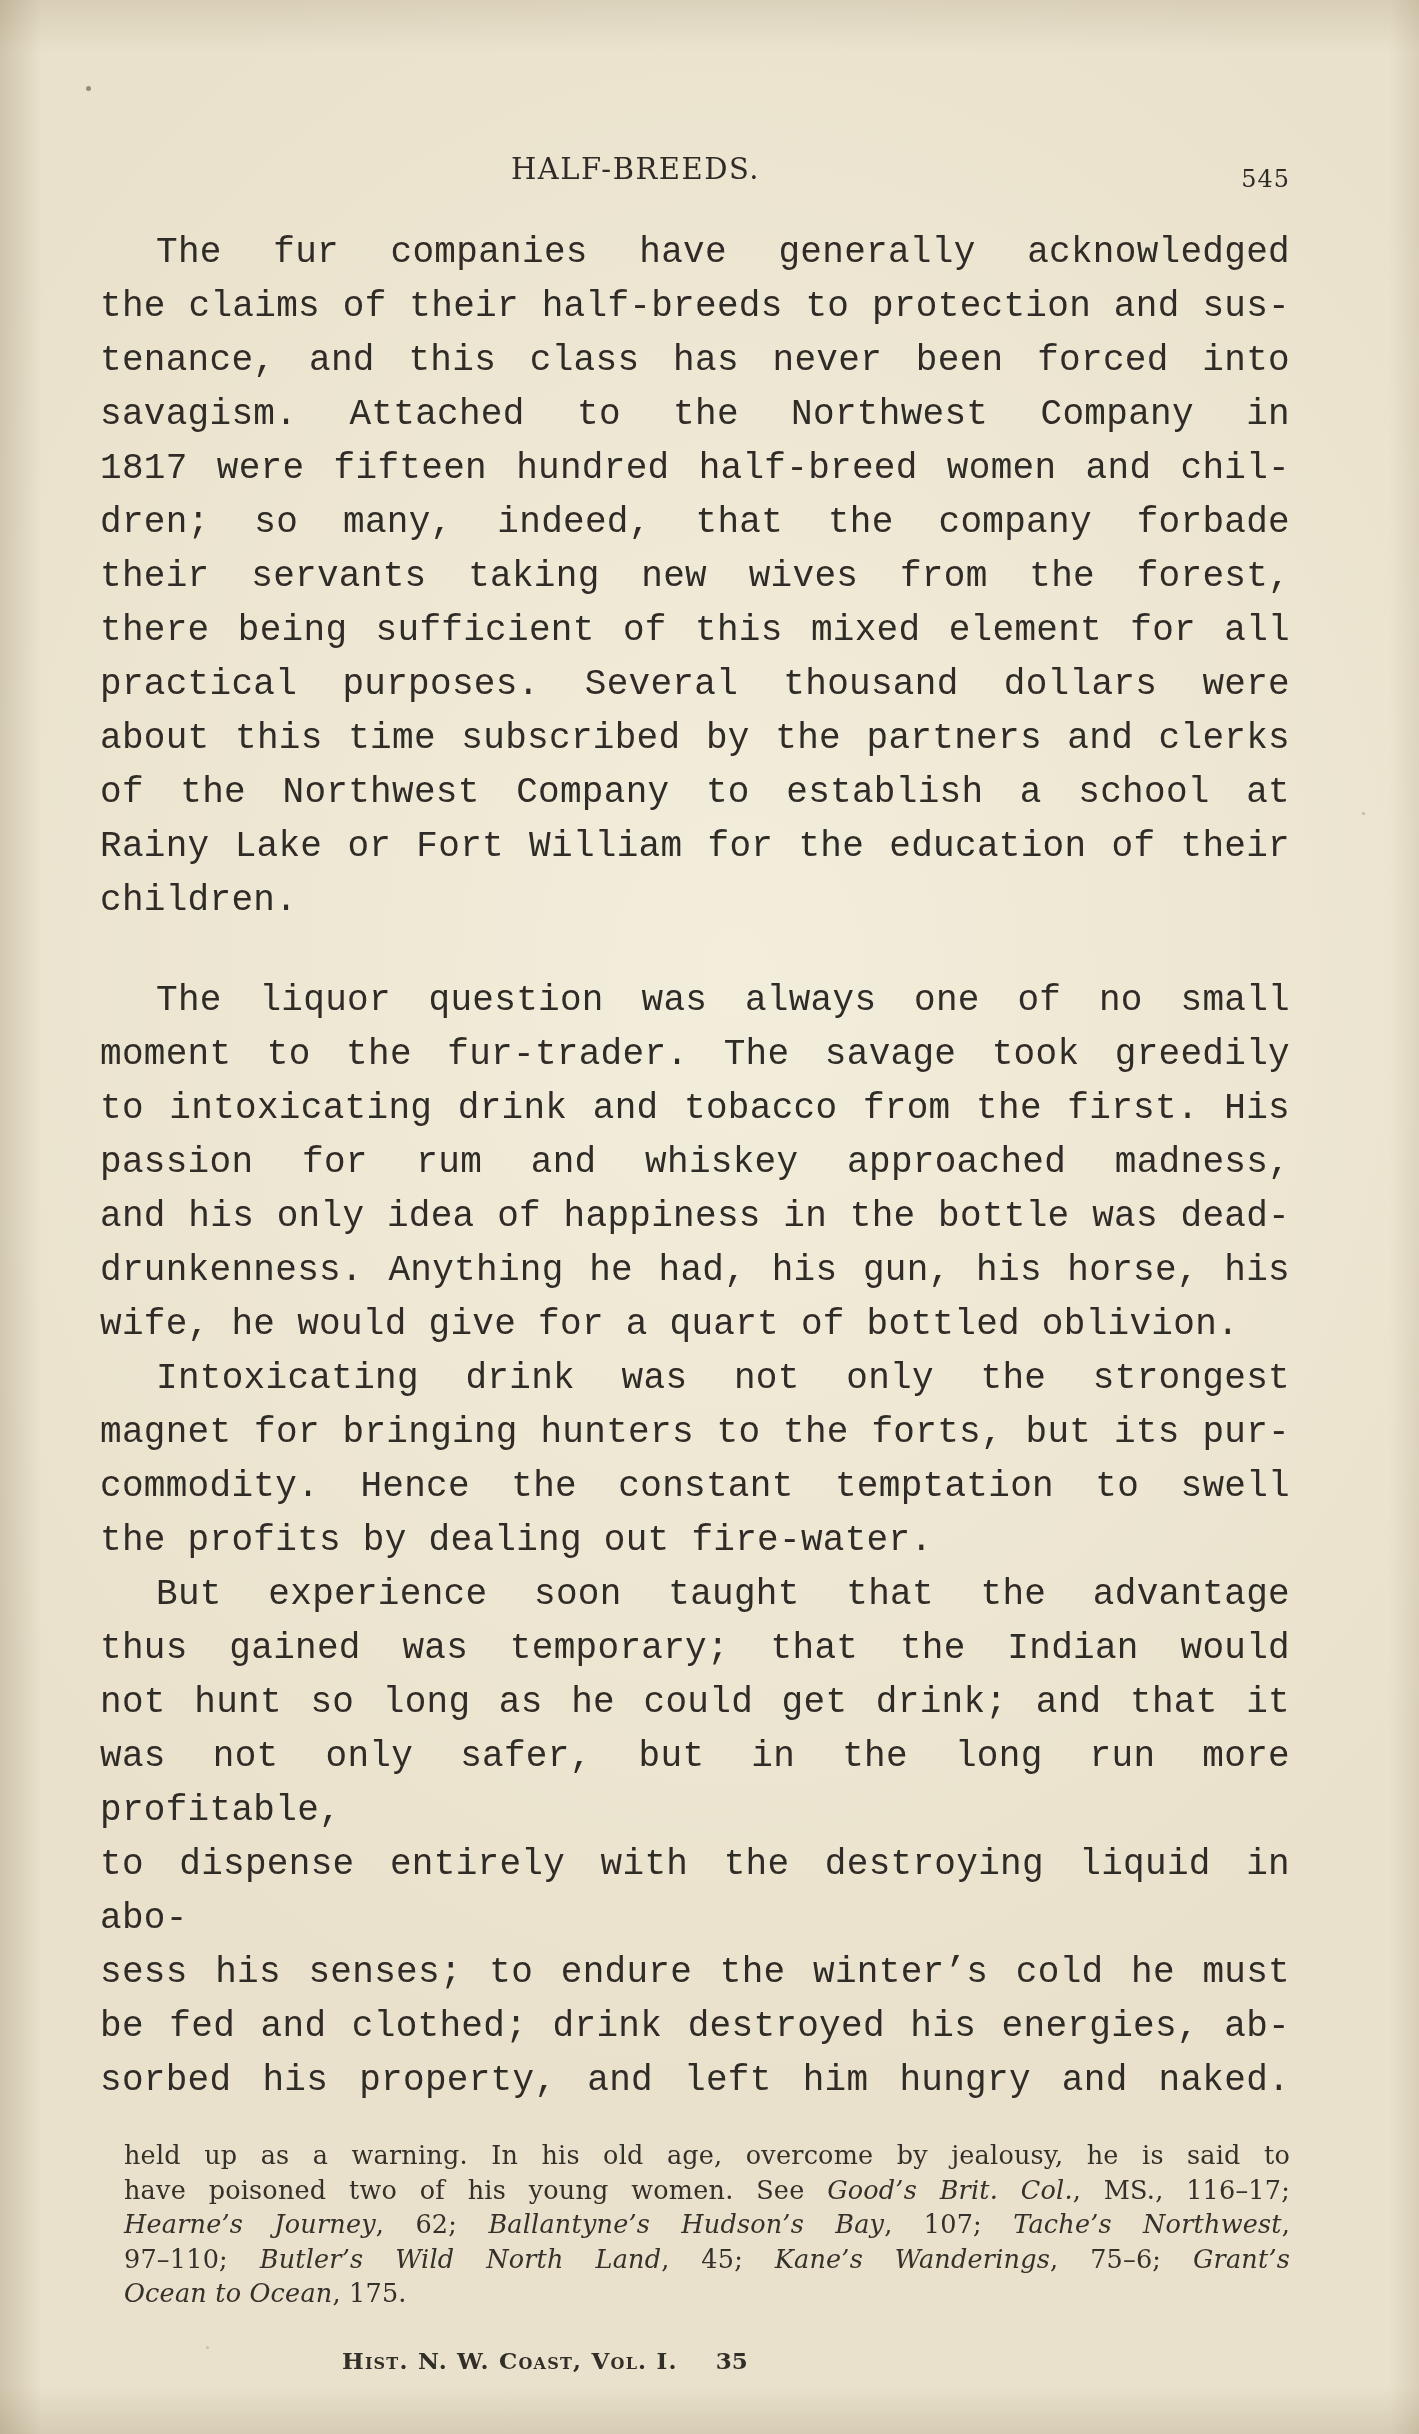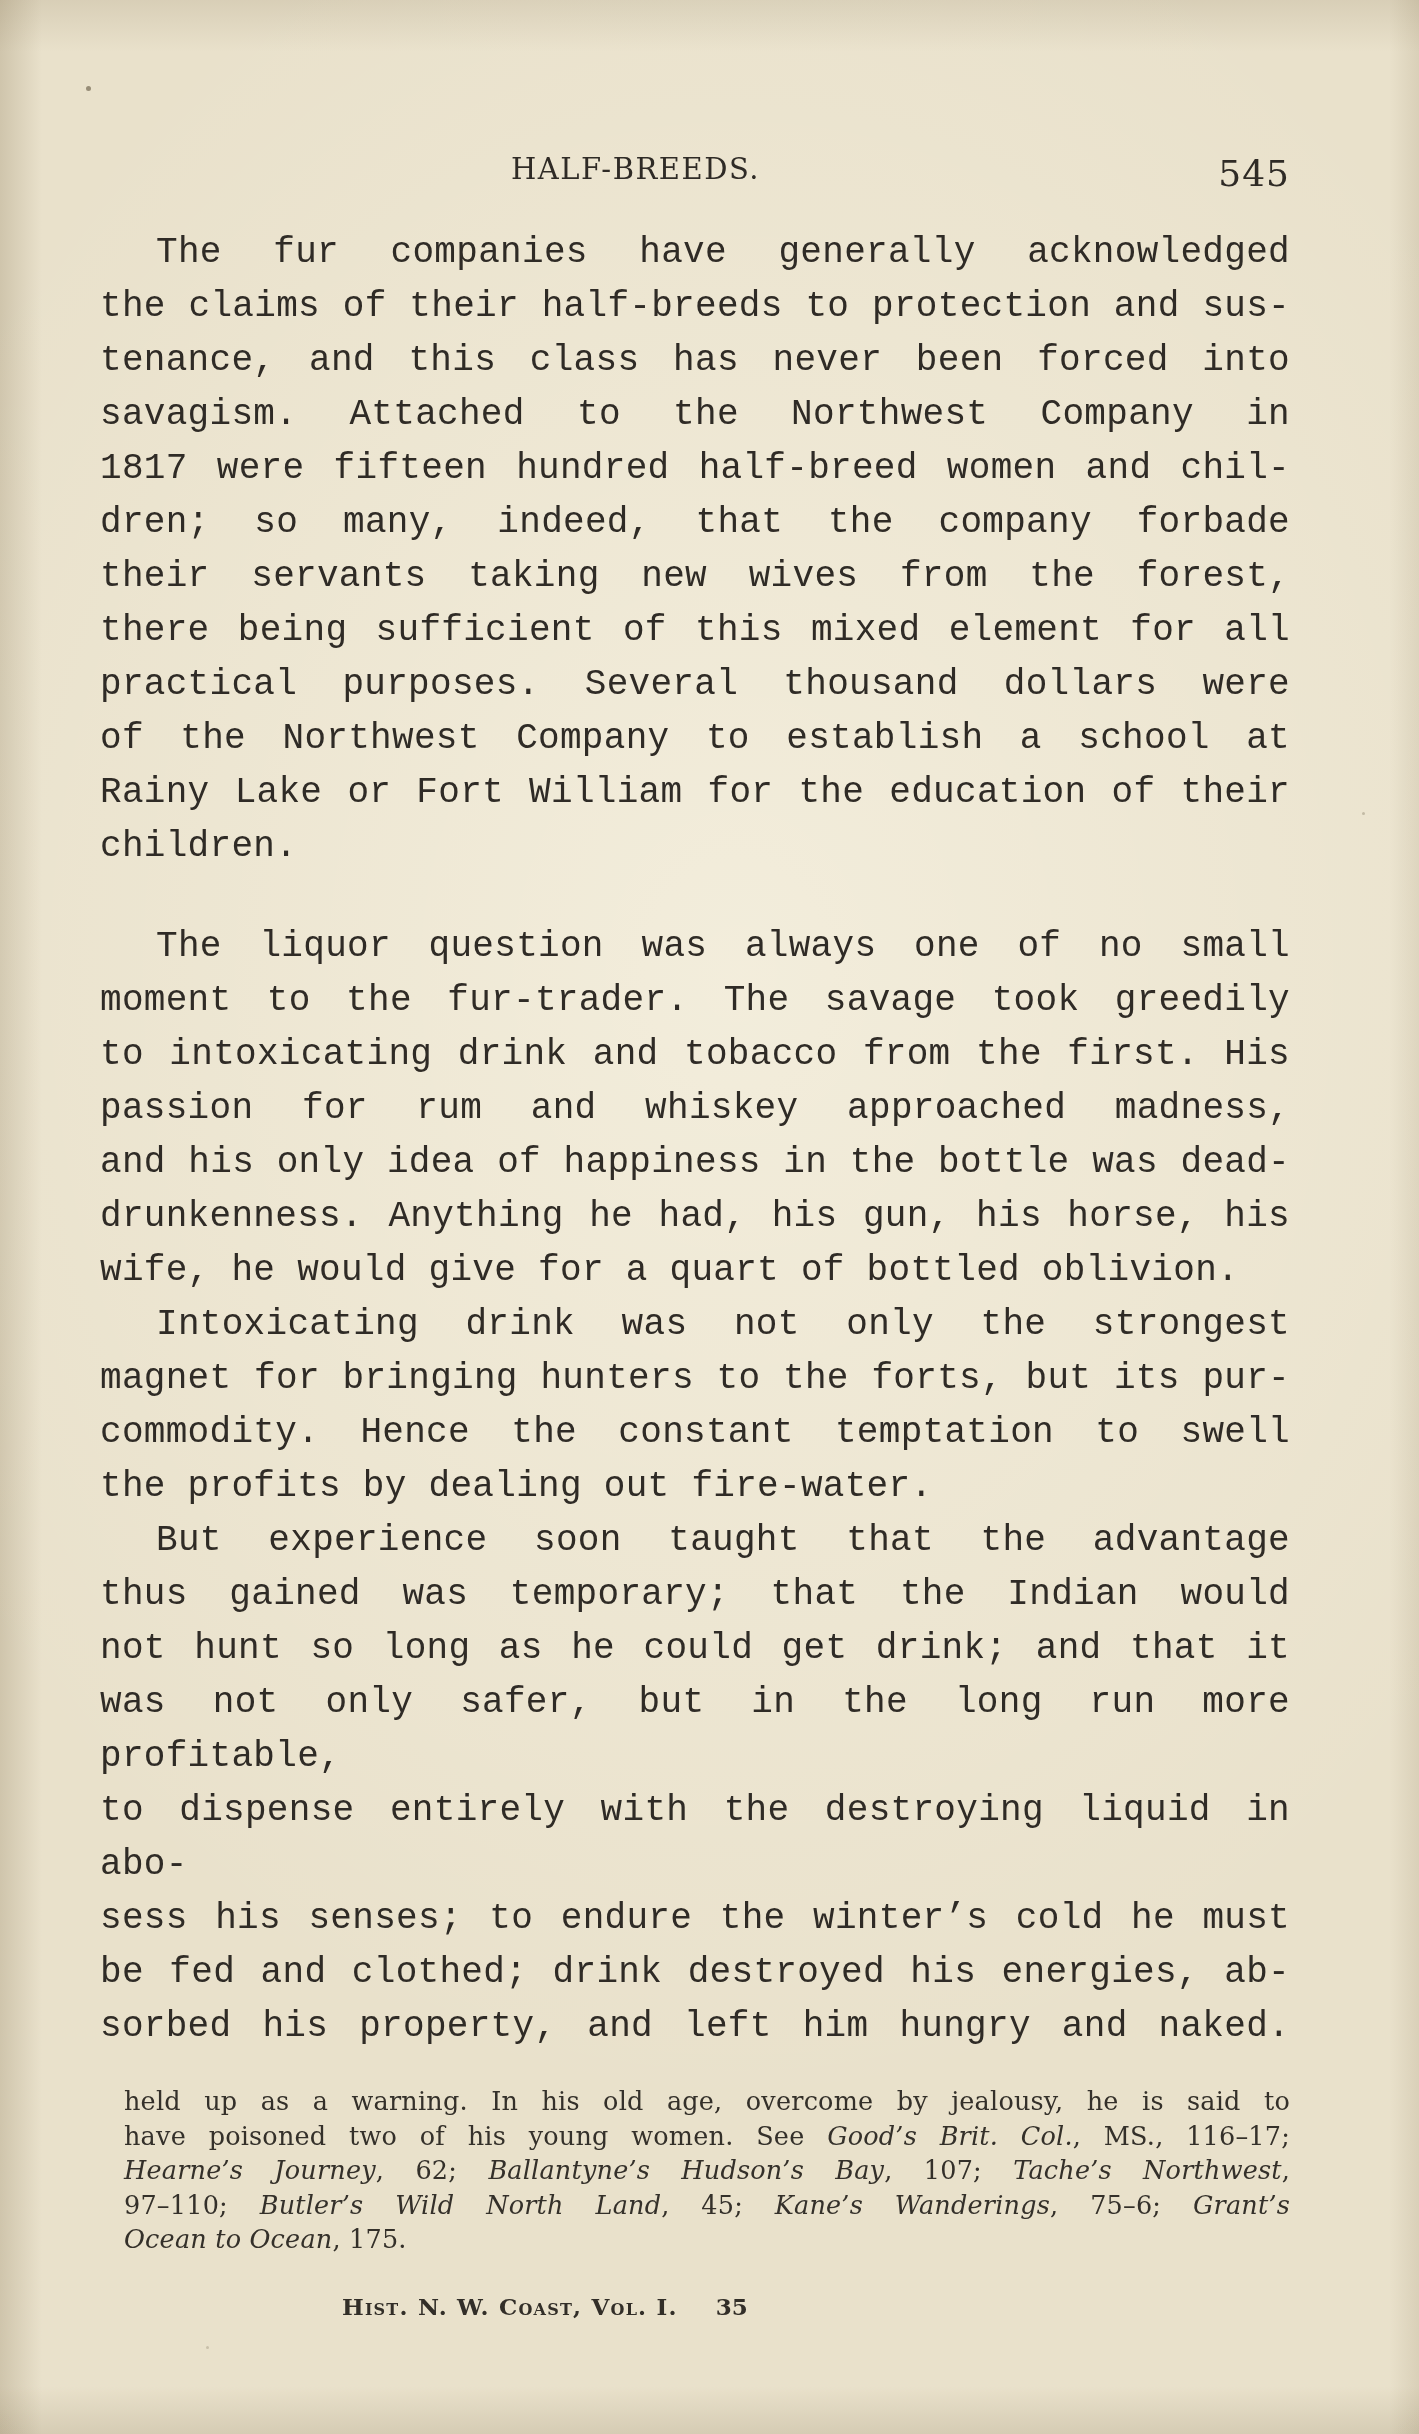--- a/index.html
+++ b/index.html
@@ -36,22 +36,22 @@
     margin-top: 48px;
   }
   .page-title {
     position: absolute;
     left: 45%;
     transform: translateX(-50%);
     white-space: nowrap;
   }
   .page-num {
     position: absolute;
-    right: 0; top: 1px;
-    font-size: 36px;
+    right: 0; top: 13px;
+    font-size: 24px;
     letter-spacing: 1px;
   }
   .body-text {
     margin-top: 32px;
     font-size: 36px;
     line-height: 54px;
     letter-spacing: 0.3px;
     font-family: Liberation Mono, monospace;
   }
   .paragraph.gap-before { margin-top: 46px; }
@@ -116,20 +116,21 @@
         <div class="paragraph">
           <div class="line indent">The fur companies have generally acknowledged</div>
           <div class="line">the claims of their half-breeds to protection and sus-</div>
           <div class="line">tenance, and this class has never been forced into</div>
           <div class="line">savagism. Attached to the Northwest Company in</div>
           <div class="line">1817 were fifteen hundred half-breed women and chil-</div>
           <div class="line">dren; so many, indeed, that the company forbade</div>
           <div class="line">their servants taking new wives from the forest,</div>
           <div class="line">there being sufficient of this mixed element for all</div>
           <div class="line">practical purposes. Several thousand dollars were</div>
+          <div class="line">about this time subscribed by the partners and clerks</div>
           <div class="line">of the Northwest Company to establish a school at</div>
           <div class="line">Rainy Lake or Fort William for the education of their</div>
           <div class="line last">children.</div>
         </div>
         <div class="paragraph gap-before">
           <div class="line indent">The liquor question was always one of no small</div>
           <div class="line">moment to the fur-trader. The savage took greedily</div>
           <div class="line">to intoxicating drink and tobacco from the first. His</div>
           <div class="line">passion for rum and whiskey approached madness,</div>
           <div class="line">and his only idea of happiness in the bottle was dead-</div>

